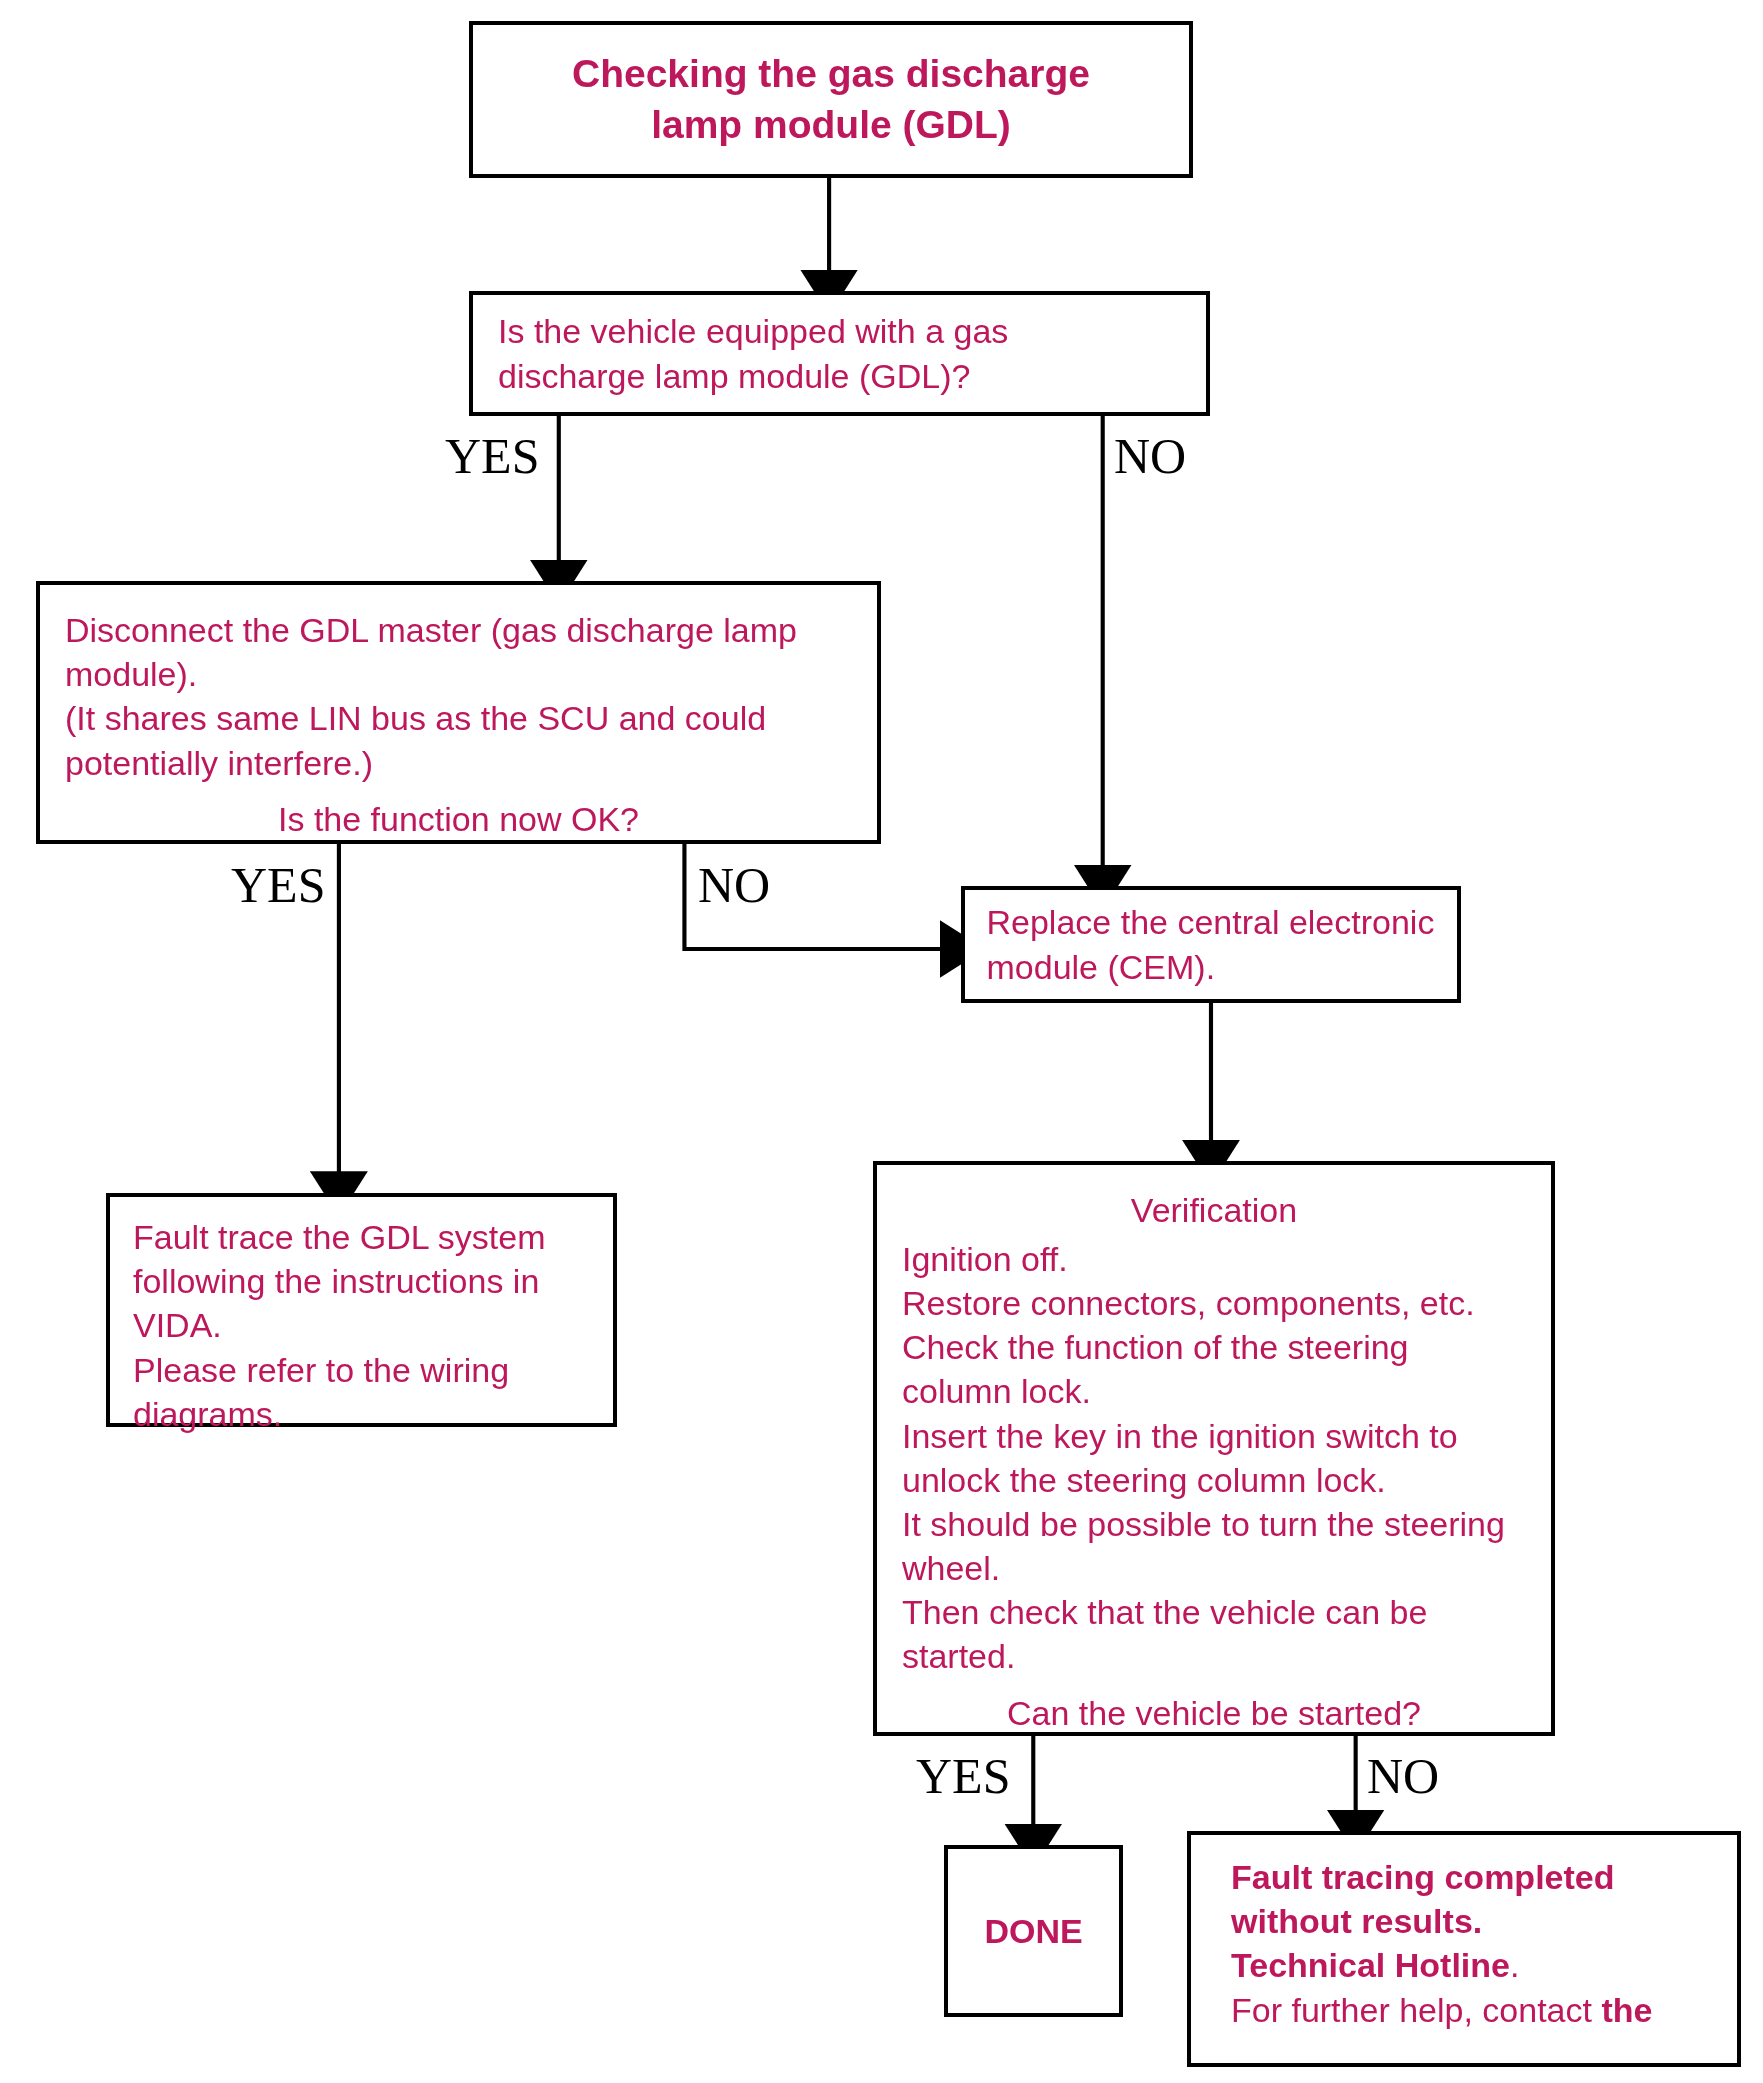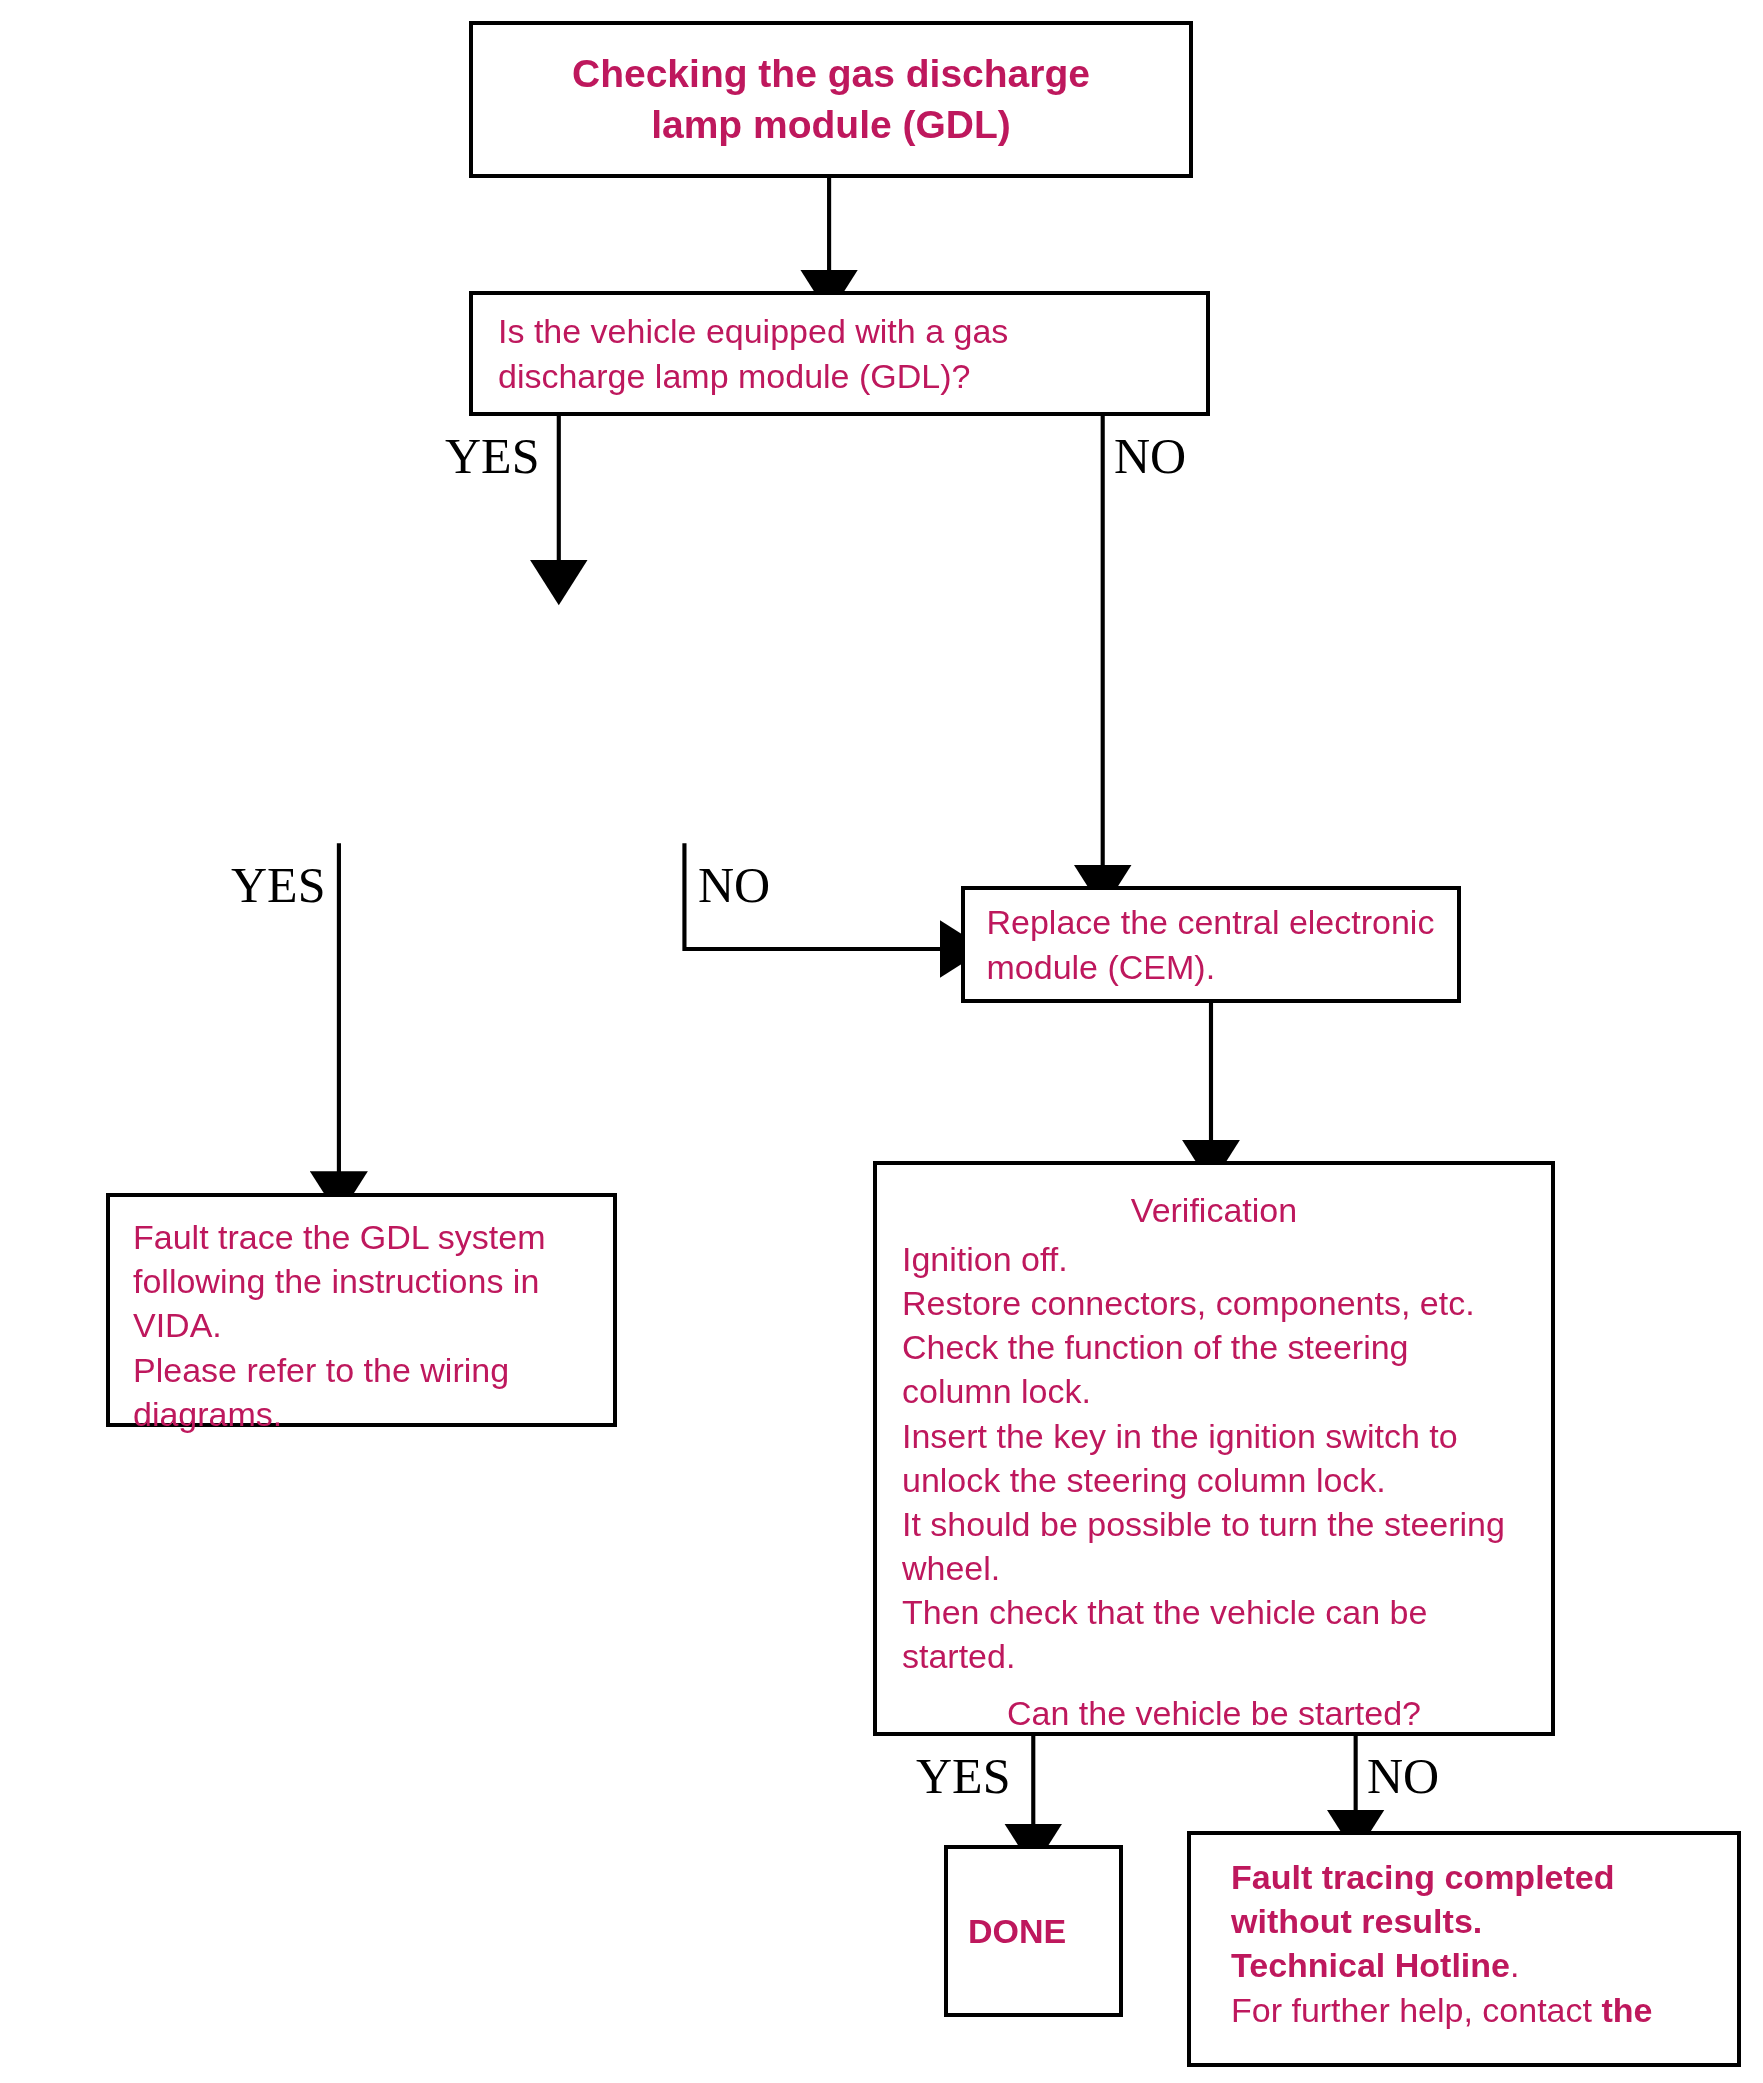--- a/index.html
+++ b/index.html
@@ -66,20 +66,30 @@
   <div class="box" style="left:469px;top:291px;width:741px;height:125px;">
     <div class="inner" style="display:flex;align-items:center;padding-left:25px;">
       <div class="txt">Is the vehicle equipped with a gas
 discharge lamp module (GDL)?</div>
     </div>
   </div>
 
   <div class="branch-label" style="left:445px;top:431px;">YES</div>
   <div class="branch-label" style="left:1114px;top:431px;">NO</div>
 
+  <div class="box" style="left:36px;top:581px;width:845px;height:263px;">
+    <div class="inner" style="padding:23px 25px;">
+      <div class="txt">Disconnect the GDL master (gas discharge lamp
+module).
+(It shares same LIN bus as the SCU and could
+potentially interfere.)</div>
+      <span class="spacer"></span>
+      <div class="txt indent">Is the function now OK?</div>
+    </div>
+  </div>
 
   <div class="branch-label" style="left:231px;top:860px;">YES</div>
   <div class="branch-label" style="left:698px;top:860px;">NO</div>
 
   <div class="box" style="left:961px;top:886px;width:500px;height:117px;">
     <div class="inner" style="display:flex;align-items:center;padding-left:21.5px;">
       <div class="txt">Replace the central electronic
 module (CEM).</div>
     </div>
   </div>
@@ -110,21 +120,21 @@
 started.</div>
       <span class="spacer"></span>
       <div class="txt indent">Can the vehicle be started?</div>
     </div>
   </div>
 
   <div class="branch-label" style="left:916px;top:1751px;">YES</div>
   <div class="branch-label" style="left:1367px;top:1751px;">NO</div>
 
   <div class="box" style="left:944px;top:1845px;width:179px;height:172px;">
-    <div class="inner" style="display:flex;align-items:center;">
+    <div class="inner" style="display:flex;align-items:center;justify-content:center;">
       <div class="txt bold">DONE</div>
     </div>
   </div>
 
   <div class="box" style="left:1187px;top:1831px;width:554px;height:236px;">
     <div class="inner" style="padding:20px 40px;">
       <div class="txt bold">Fault tracing completed</div>
       <div class="txt bold">without results.</div>
       <div class="txt" style="white-space:normal;"><b>Technical Hotline</b><span>.</span></div>
       <div class="txt" style="white-space:normal;"><span>For further help, contact </span><b>the</b></div>

